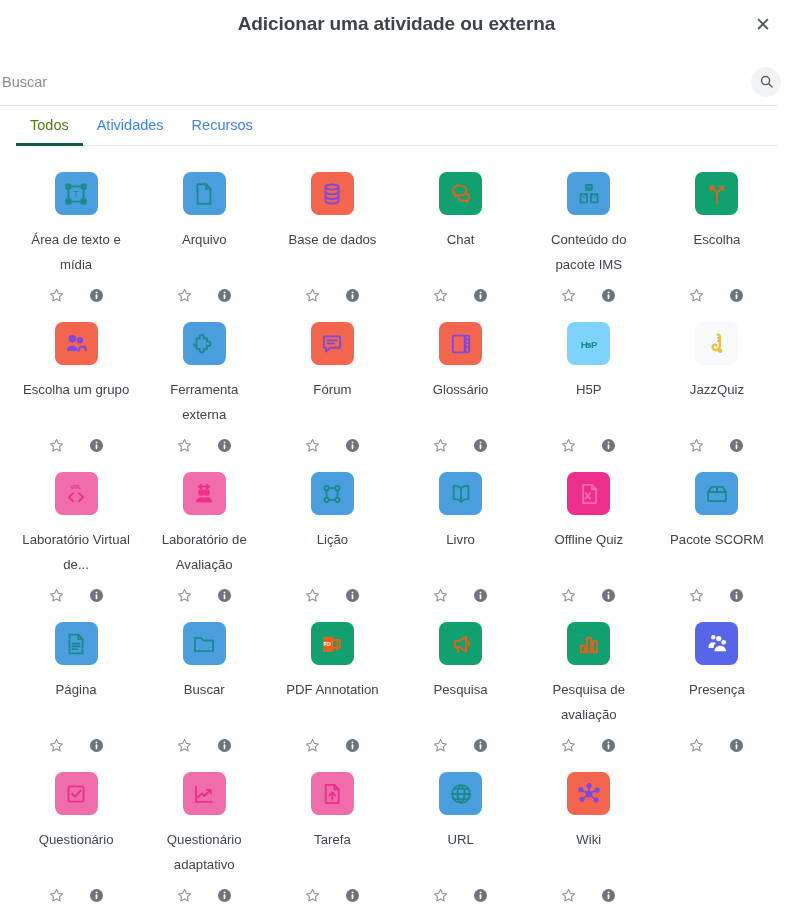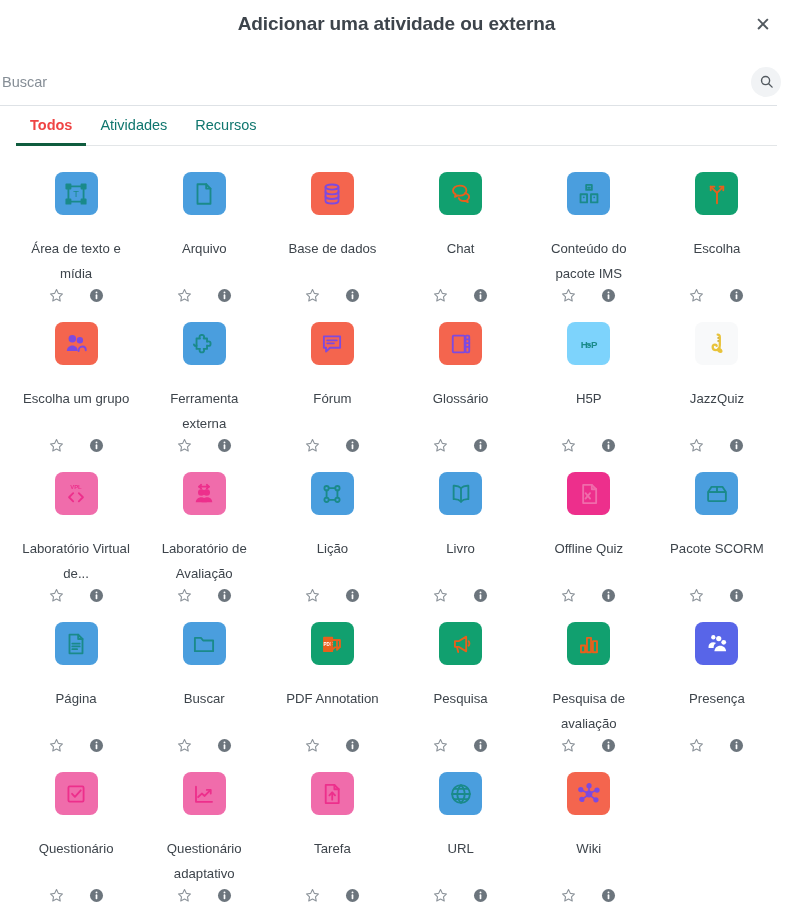--- a/index.html
+++ b/index.html
@@ -74,31 +74,30 @@
   
   .tabs {
     margin: 0 16px;
     display: flex;
     border-bottom: 1px solid #e3e6e8;
     height: 40px;
     align-items: flex-end;
   }
   .tab {
     font-size: 14.5px;
-    color: #0f766e;
+    color: #3b82f6;
     padding: 0 14px 10px 14px;
     cursor: pointer;
     border-bottom: 3px solid transparent;
     margin-bottom: -1px;
     white-space: nowrap;
   }
   .tab.active {
-    color: #ef4444;
+    color: #4d7c0f;
     border-bottom-color: #0f5c3e;
-    font-weight: bold;
   }
 
   
   .grid {
     padding: 22px 12px 0 12px;
     display: grid;
     grid-template-columns: repeat(6, 1fr);
     row-gap: 0px;
   }
   .cell {
@@ -110,21 +109,21 @@
   }
   .tile {
     width: 43px; height: 43px;
     border-radius: 8px;
     display: flex; align-items: center; justify-content: center;
     cursor: pointer;
     flex: 0 0 auto;
   }
   .tile svg { display: block; }
   .cell-label {
-    margin-top: 21px;
+    margin-top: 12px;
     font-size: 13.2px;
     line-height: 1.9;
     color: #3d444b;
     text-align: center;
     max-width: 112px;
     cursor: pointer;
   }
   .cell-actions {
     margin-top: auto;
     margin-bottom: 14px;

